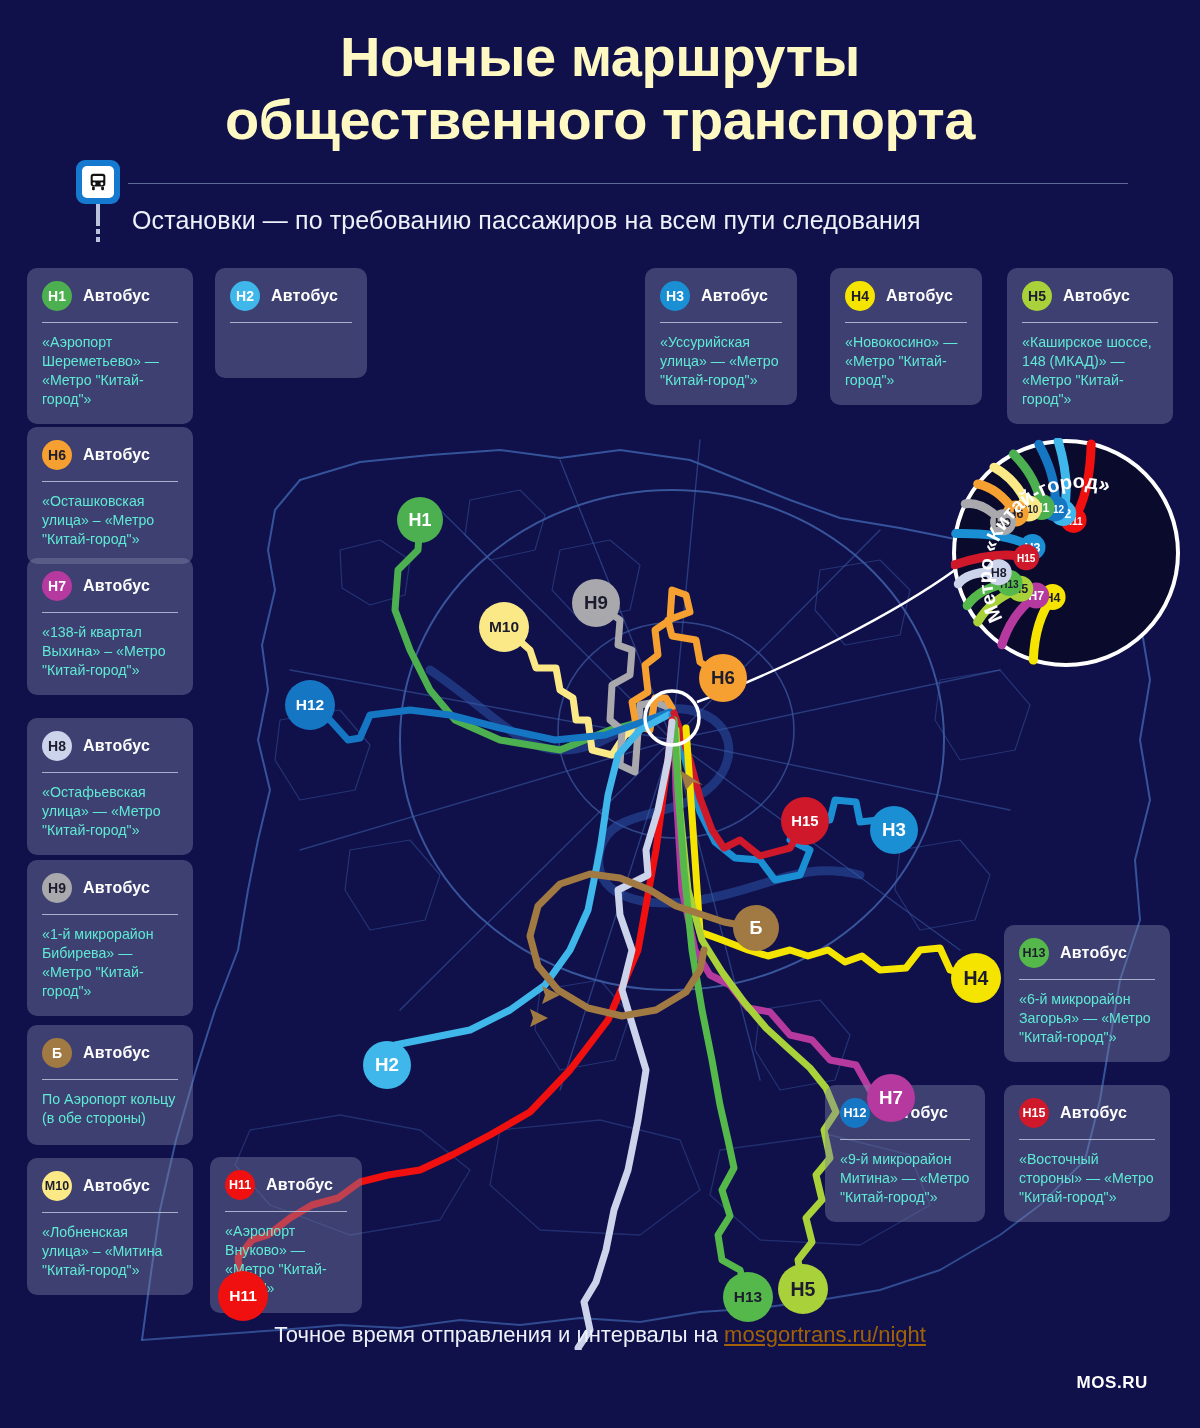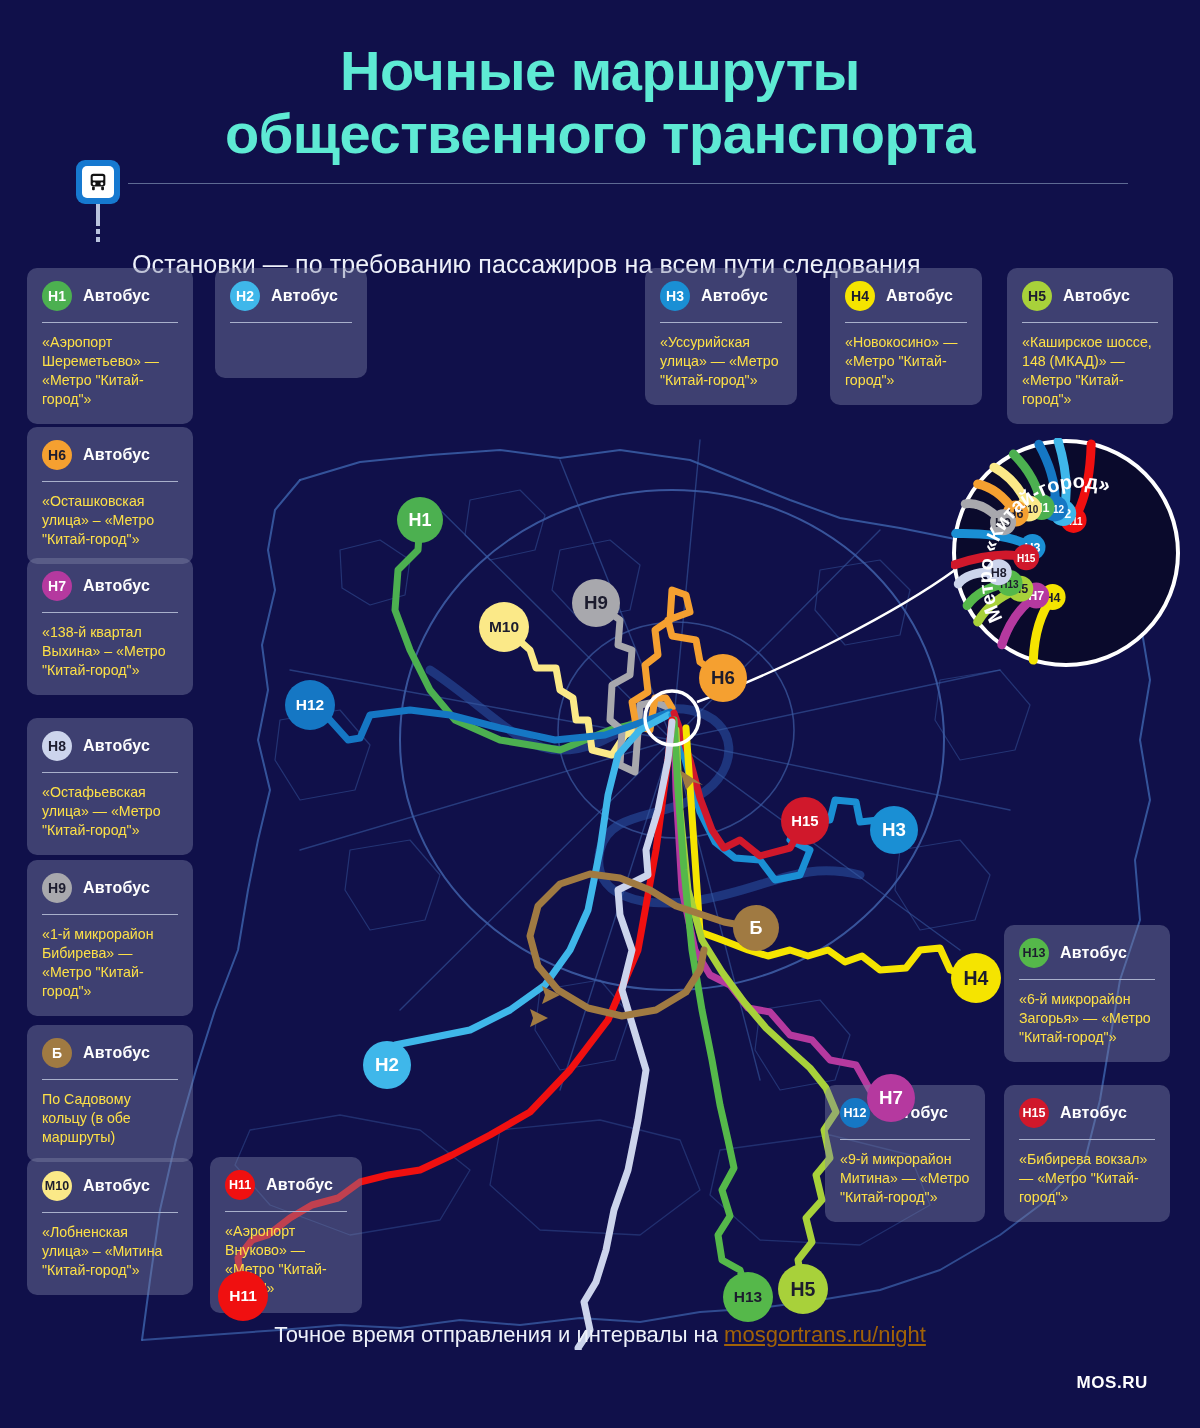--- a/index.html
+++ b/index.html
@@ -11,65 +11,64 @@
   }
   #page { position: relative; width: 1200px; height: 1428px; background: #10104a; }
 
   
   #map-layer { position: absolute; left: 0; top: 250px; width: 1200px; height: 1100px; }
   #map-layer svg { display: block; }
 
   
   .title {
     position: absolute; left: 0; top: 26px; width: 1200px;
-    text-align: center; color: #5eead4;
+    text-align: center; color: #fef9c3;
     font-size: 56px; font-weight: 700; line-height: 1.12;
     letter-spacing: -0.5px;
-    margin-top: 14px;
   }
   .title .l2 { display: block; }
 
   .stop-icon-wrap { position: absolute; left: 76px; top: 160px; width: 44px; }
   .stop-icon {
     width: 44px; height: 44px; border-radius: 9px;
     background: #1679d0; display: flex; align-items: center; justify-content: center;
   }
   .stop-icon .inner {
     width: 32px; height: 32px; border-radius: 5px; background: #ffffff;
     display: flex; align-items: center; justify-content: center;
   }
   .pole { width: 4px; height: 22px; background: #b9c3de; margin: 0 auto; }
   .pole2 { width: 4px; height: 5px; background: #b9c3de; margin: 3px auto 0; }
   .pole3 { width: 4px; height: 5px; background: #b9c3de; margin: 3px auto 0; }
 
   .hrule { position: absolute; left: 128px; top: 183px; width: 1000px; height: 1px; background: #5e6a93; }
   .subtitle {
     position: absolute; left: 132px; top: 206px; width: 1040px;
-    color: #eef1fa; font-size: 25px; font-weight: 400; letter-spacing: 0.1px; margin-top: 44px;
+    color: #eef1fa; font-size: 25px; font-weight: 400; letter-spacing: 0.1px;
   }
 
   
   .card {
     position: absolute;
     background: rgba(126,130,168,0.42);
     border-radius: 10px;
     padding: 13px 15px 15px 15px;
   }
   .card-head { display: flex; align-items: center; gap: 11px; height: 30px; }
   .badge {
     width: 30px; height: 30px; border-radius: 50%;
     display: flex; align-items: center; justify-content: center;
     font-size: 14px; font-weight: 700; color: #ffffff; flex: none;
     line-height: 1;
   }
   .badge.small-txt { font-size: 12.5px; }
   .badge.dark { color: #1c1c2e; }
   .card-type { color: #ffffff; font-size: 16px; font-weight: 700; letter-spacing: 0.2px; }
   .card-sep { height: 1px; background: #a9b0cb; margin: 11px 0 10px 0; }
-  .card-body { color: #fde047; font-size: 14.2px; line-height: 1.33; }
+  .card-body { color: #5eead4; font-size: 14.2px; line-height: 1.33; }
 
   
   #inset { position: absolute; left: 951px; top: 438px; width: 230px; height: 230px; }
 
   
   .rmark {
     position: absolute; border-radius: 50%;
     display: flex; align-items: center; justify-content: center;
     font-weight: 700; color: #ffffff; z-index: 6;
   }
@@ -279,21 +278,21 @@
         </div>
         <div class="card-sep"></div>
         <div class="card-body">«1-й микрорайон Бибирева» — «Метро "Китай-город"»</div>
       </div>
       <div class="card" style="left: 27px; top: 1025px; width: 166px; min-height: 120px;">
         <div class="card-head">
           <div class="badge" style="background: rgb(160, 122, 66);">Б</div>
           <div class="card-type">Автобус</div>
         </div>
         <div class="card-sep"></div>
-        <div class="card-body">По Садовому кольцу (в обе маршруты)</div>
+        <div class="card-body">По Аэропорт кольцу (в обе стороны)</div>
       </div>
       <div class="card" style="left: 27px; top: 1158px; width: 166px; min-height: 115px;">
         <div class="card-head">
           <div class="badge dark small-txt" style="background: rgb(251, 233, 136);">М10</div>
           <div class="card-type">Автобус</div>
         </div>
         <div class="card-sep"></div>
         <div class="card-body">«Лобненская улица» – «Митина "Китай-город"»</div>
       </div>
       <div class="card" style="left: 215px; top: 268px; width: 152px; min-height: 110px;">
@@ -350,21 +349,21 @@
         </div>
         <div class="card-sep"></div>
         <div class="card-body">«9-й микрорайон Митина» — «Метро "Китай-город"»</div>
       </div>
       <div class="card" style="left: 1004px; top: 1085px; width: 166px; min-height: 130px;">
         <div class="card-head">
           <div class="badge small-txt" style="background: rgb(208, 24, 43);">Н15</div>
           <div class="card-type">Автобус</div>
         </div>
         <div class="card-sep"></div>
-        <div class="card-body">«Бибирева вокзал» — «Метро "Китай-город"»</div>
+        <div class="card-body">«Восточный стороны» — «Метро "Китай-город"»</div>
       </div>
     </div>
 
   <div id="markers-root">
       <div class="rmark" style="left: 397px; top: 497px; width: 46px; height: 46px; background: rgb(76, 176, 80); font-size: 17.94px;">Н1</div>
       <div class="rmark dark" style="left: 479px; top: 602px; width: 50px; height: 50px; background: rgb(251, 233, 136); font-size: 15.5px;">М10</div>
       <div class="rmark dark" style="left: 572px; top: 579px; width: 48px; height: 48px; background: rgb(168, 168, 173); font-size: 18.72px;">Н9</div>
       <div class="rmark dark" style="left: 699px; top: 654px; width: 48px; height: 48px; background: rgb(245, 160, 48); font-size: 18.72px;">Н6</div>
       <div class="rmark" style="left: 285px; top: 680px; width: 50px; height: 50px; background: rgb(21, 119, 196); font-size: 15.5px;">Н12</div>
       <div class="rmark" style="left: 781px; top: 797px; width: 48px; height: 48px; background: rgb(208, 24, 43); font-size: 14.88px;">Н15</div>

